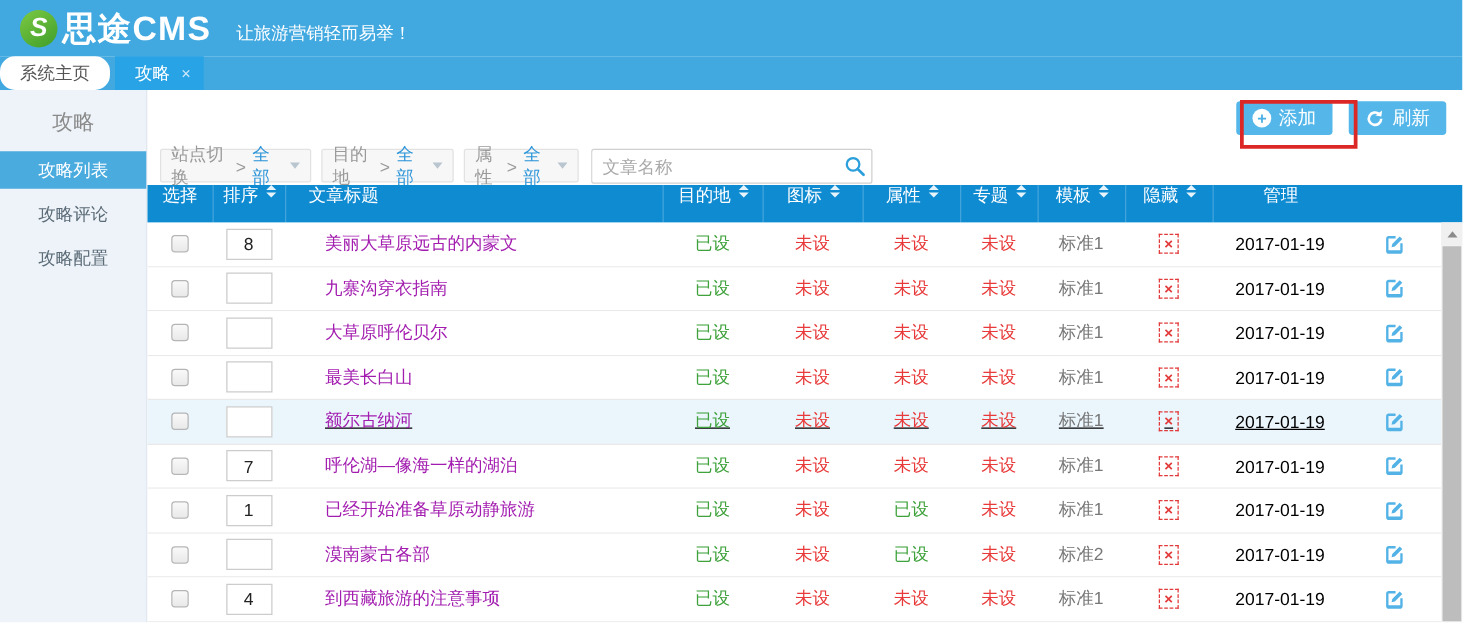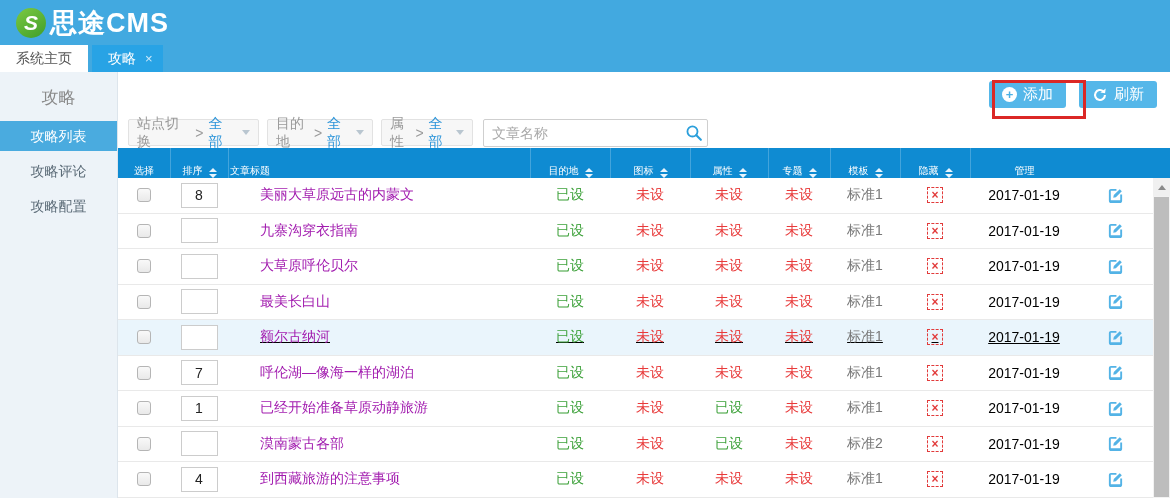--- a/index.html
+++ b/index.html
@@ -13,21 +13,21 @@
   .logo-badge { width:30px; height:30px; border-radius:50%; background:linear-gradient(145deg,#7cc942,#3f9e2a); color:#fff; font-weight:bold; font-style:italic; font-size:21px; line-height:30px; text-align:center; margin-right:4px; }
   .logo-text { color:#fff; font-size:27px; font-weight:bold; letter-spacing:1px; }
   .tagline { color:#fff; font-size:14px; margin-left:20px; margin-top:8px; }
   .top-links { display:flex; align-items:center; gap:15px; }
   .top-links a { color:#fff; text-decoration:none; font-size:15px; cursor:pointer; }
   .top-links a.logout { margin-left:22px; }
 
   
   .tabbar { height:27px; background:#42a9e0; display:flex; align-items:flex-end; gap:4px; }
   .tab { height:27px; display:flex; align-items:center; padding:0 16px; font-size:14px; cursor:pointer; }
-  .tab-home { background:#fff; color:#555; }
+  .tab-home { background:#fff; color:#555;border-radius:12px; }
   .tab-active { background:#28a3e5; color:#fff; padding-right:10px; }
   .tab-close { margin-left:9px; font-size:13px; color:#cfeafa; line-height:1; cursor:pointer; }
 
   
   .content { display:flex; height:426px; }
   .sidebar { width:118px; background:#edf3f8; border-right:1px solid #dde5ec; flex:none; }
   .side-title { text-align:center; color:#8a8a8a; font-size:17px; padding:14px 0 12px; }
   .side-item { height:30px; line-height:30px; text-align:center; color:#5b6b77; font-size:14px; margin-bottom:5px; cursor:pointer; }
   .side-item.active { background:#4aabdf; color:#fff; }
 
@@ -45,23 +45,23 @@
   .dd-value { color:#2b94d9; }
   .caret { width:0; height:0; border-left:4px solid transparent; border-right:4px solid transparent; border-top:5px solid #b9c6d0; margin-left:2px; }
   .searchbox { height:28px; width:225px; background:#fff; border:1px solid #cfcfcf; border-radius:2px; display:flex; align-items:center; margin-left:2px; }
   .searchbox input { flex:1; border:none; outline:none; height:24px; padding:0 8px; font-size:14px; font-family:inherit; color:#444; }
   .searchbox input::placeholder { color:#a9a9a9; }
   .search-btn { width:30px; display:flex; align-items:center; justify-content:center; cursor:pointer; }
 
   
   .grid { display:grid; grid-template-columns:52px 58px 302px 80px 80px 78px 62px 70px 70px 108px 75px; }
   .thead { height:30px; background:#0f8bd2; color:#fff; padding-right:17px; flex:none; }
-  .th { display:flex; align-items:flex-end; justify-content:center; font-size:10px; border-left:1px solid rgba(255,255,255,0.22); cursor:pointer; }
+  .th { display:flex; align-items:flex-start; justify-content:center; font-size:14px; border-left:1px solid rgba(255,255,255,0.22); cursor:pointer; }
   .th:first-child { border-left:none; }
-  .th.left { justify-content:flex-start; padding-left:1px; }
+  .th.left { justify-content:flex-start; padding-left:18px; }
   .sort-icon { display:inline-flex; flex-direction:column; gap:2px; margin-left:6px; }
   .sort-icon i { display:block; width:0; height:0; border-left:4px solid transparent; border-right:4px solid transparent; }
   .sort-icon .up { border-bottom:4px solid #e8f4fc; }
   .sort-icon .down { border-top:4px solid #e8f4fc; }
 
   .tbody { flex:1; display:flex; min-height:0; }
   .rows { width:1035px; overflow:hidden; }
   .row { height:35.5px; border-bottom:1px solid #e9e9e9; background:#fff; align-items:center; }
   .row.highlight { background:#eaf5fc;text-decoration:underline; }
   .cell { display:flex; align-items:center; justify-content:center; font-size:14px; min-width:0; }
@@ -87,20 +87,21 @@
 </style>
 </head>
 <body>
 
 <div class="page">
 
   <header class="topbar">
     <div class="brand">
       <span class="logo-badge">S</span>
       <span class="logo-text">思途CMS</span>
+      <span class="tagline">让旅游营销轻而易举！</span>
     </div>
   </header>
 
   <div class="tabbar">
     <div class="tab tab-home">
       <span>系统主页</span>
     </div>
     <div class="tab tab-active">
       <span>攻略</span>
       <span class="tab-close">×</span>
@@ -128,21 +129,21 @@
             <svg width="16" height="16" viewBox="0 0 20 20">
                 <path d="M16.2 10a6.2 6.2 0 1 1-2.1-4.7" fill="none" stroke="#fff" stroke-width="2.6"></path>
                 <path d="M16.8 1.2v6h-6z" fill="#fff" transform="rotate(8 13 4)"></path>
               </svg>
           </span>
           <span>刷新</span>
         </button>
       </div>
 
       <div class="filters">
-        <div class="dropdown" style="width:131px">
+        <div class="dropdown" style="width:121px">
           <span class="dd-label">站点切换</span>
             <span class="dd-gt">&gt;</span>
             <span class="dd-value">全部</span>
             <span class="caret"></span>
         </div>
         <div class="dropdown" style="width:106px">
           <span class="dd-label">目的地</span>
             <span class="dd-gt">&gt;</span>
             <span class="dd-value">全部</span>
             <span class="caret"></span>

